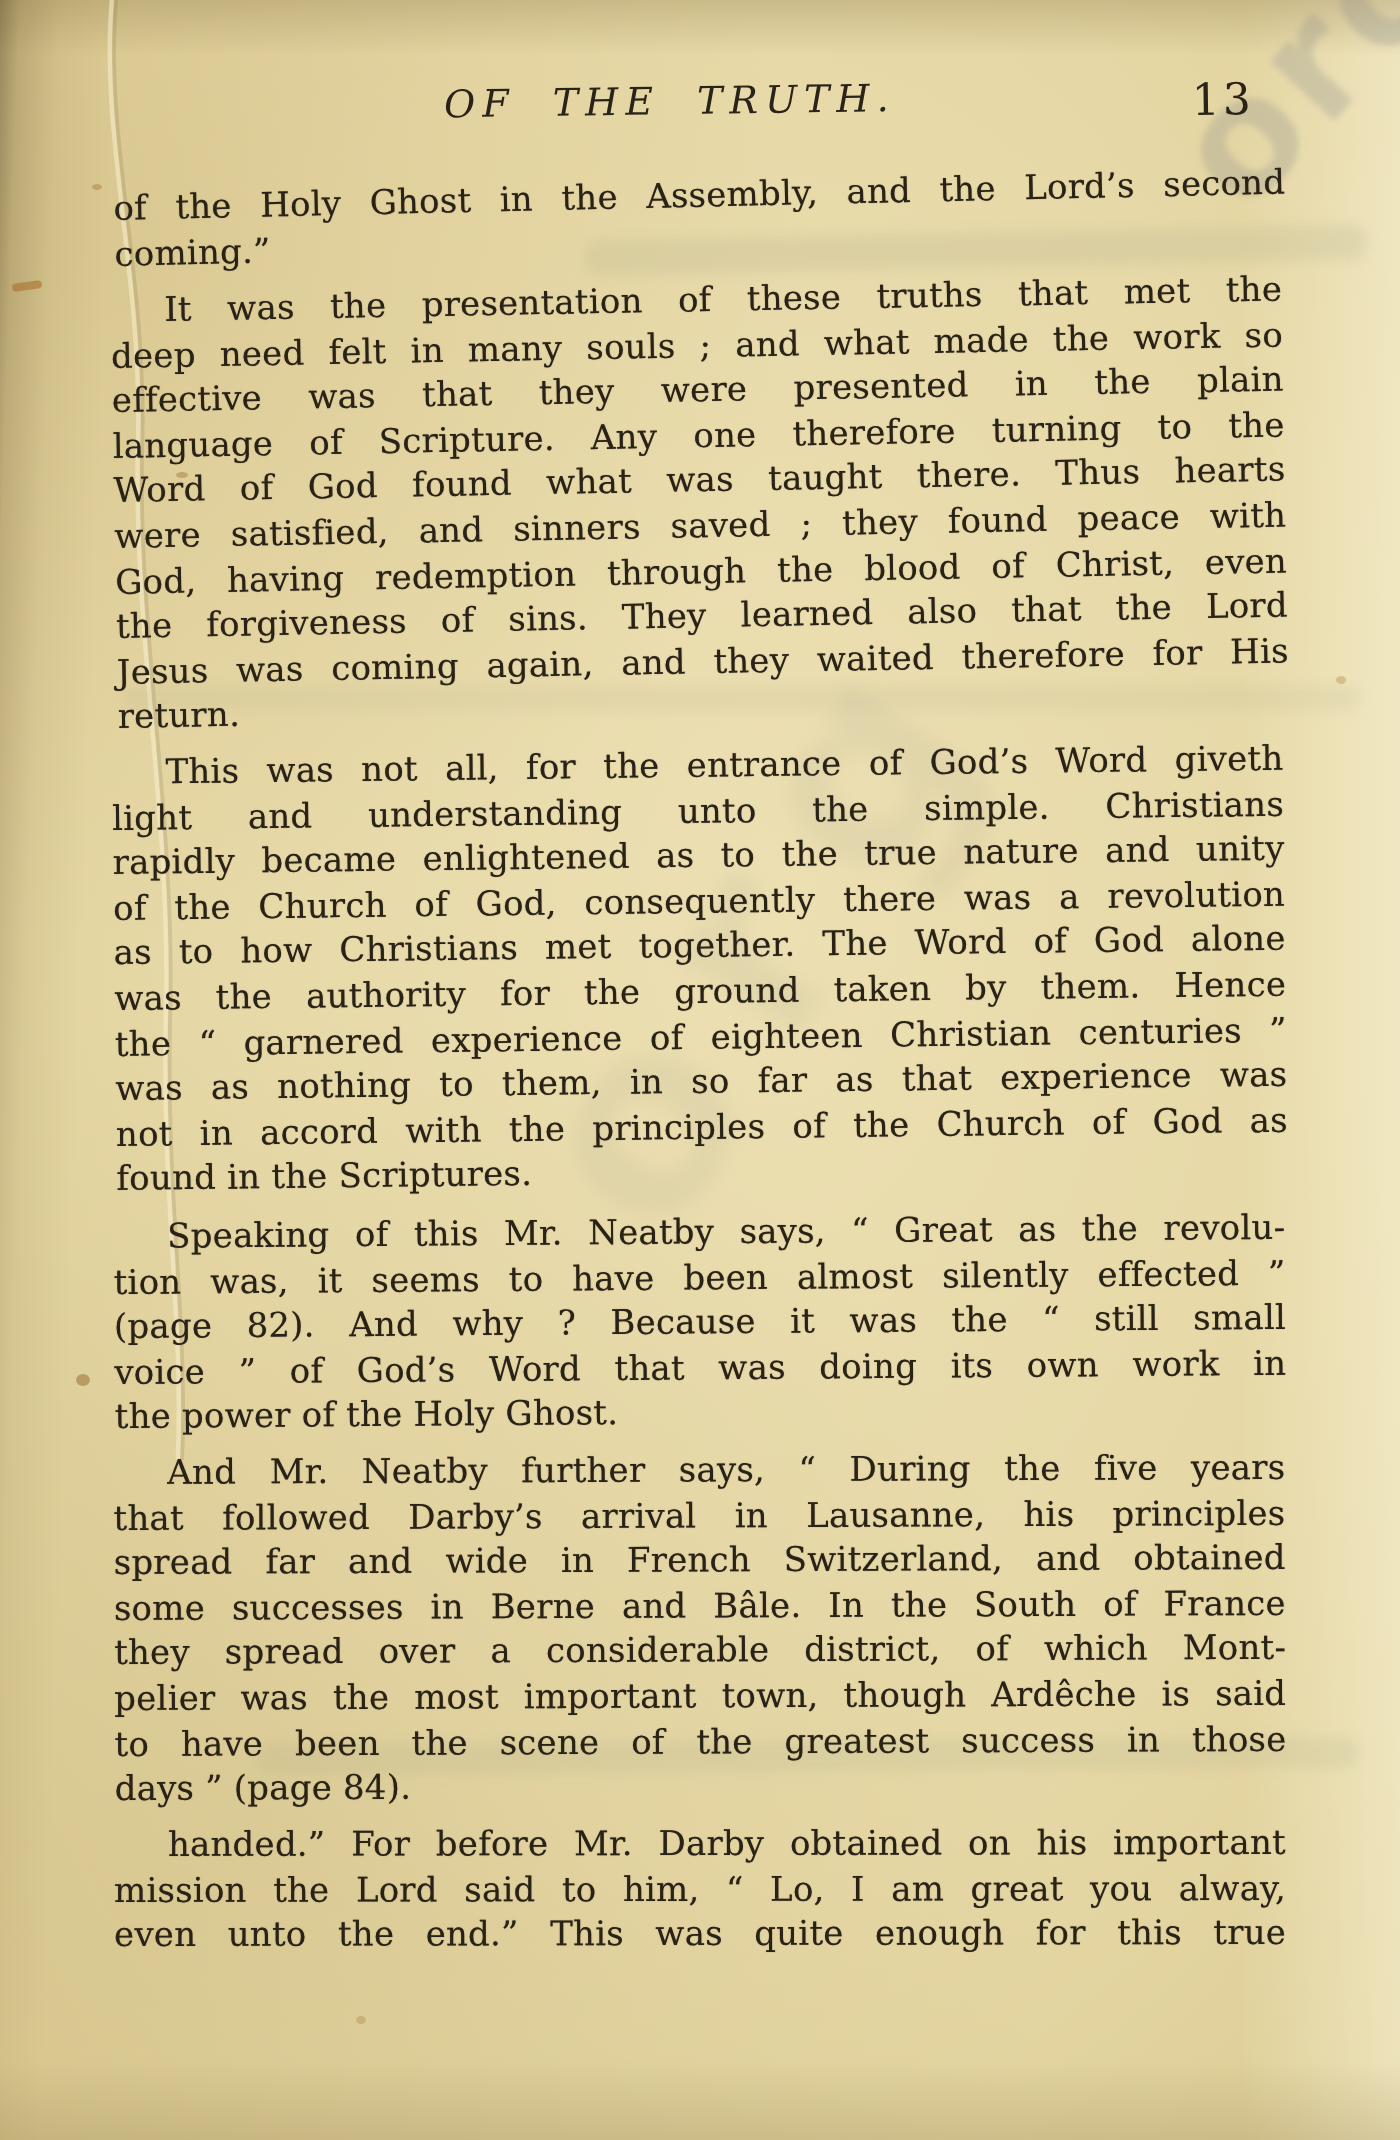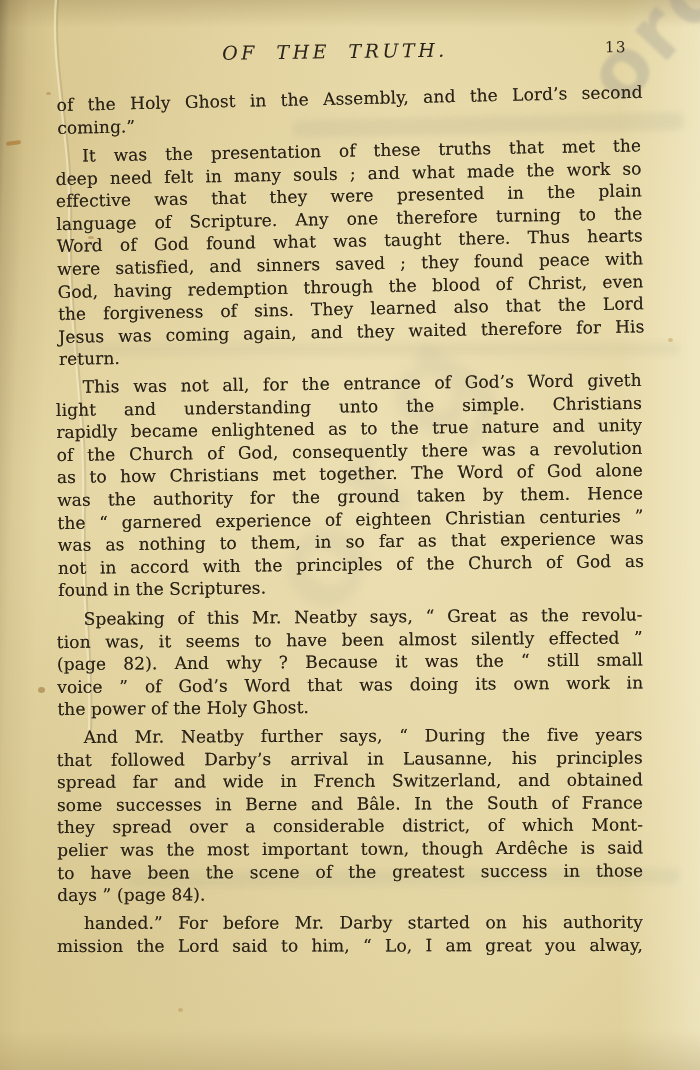--- a/index.html
+++ b/index.html
@@ -51,21 +51,21 @@
     position:absolute;left:57px;top:44px;width:586px;height:26px;
     transform:rotate(-0.8deg);transform-origin:0 50%;
     color:#2a2319;
   }
   .header-title{
     display:block;text-align:center;font-style:italic;
     font-size:19px;letter-spacing:3.5px;word-spacing:9px;
     padding-right:30px;
   }
   .page-num{
-    position:absolute;right:16px;top:2px;font-size:15px;letter-spacing:1.5px;margin-left:20px;
+    position:absolute;right:16px;top:2px;font-size:22px;letter-spacing:1.5px;margin-left:20px;
   }
   
   .text-block{
     position:absolute;left:57px;top:94px;width:586px;
     color:#292217;
   }
   .para{
     margin:0 0 5.5px 0;font-size:17px;line-height:22.6px;
     letter-spacing:0.1px;
     transform-origin:0 50%;
@@ -151,18 +151,19 @@
         <span class="line">And Mr. Neatby further says, “ During the five years</span>
         <span class="line">that followed Darby’s arrival in Lausanne, his principles</span>
         <span class="line">spread far and wide in French Switzerland, and obtained</span>
         <span class="line">some successes in Berne and Bâle.  In the South of France</span>
         <span class="line">they spread over a considerable district, of which Mont-</span>
         <span class="line">pelier was the most important town, though Ardêche is said</span>
         <span class="line">to have been the scene of the greatest success in those</span>
         <span class="line final">days ” (page 84).</span>
       </p>
       <p class="para indent">
-        <span class="line">handed.”  For before Mr. Darby started on his authority</span>
+        <span class="line">handed.”  For before Mr. Darby obtained on his important</span>
         <span class="line">mission the <span class="it">Lord</span> said to him, “ Lo, <span class="it">I am great you</span> alway,</span>
+        <span class="line">even unto the end.”  <span class="it">This</span> was quite enough for this true</span>
       </p>
     </div>
 
 </div>
 
 </body></html>

